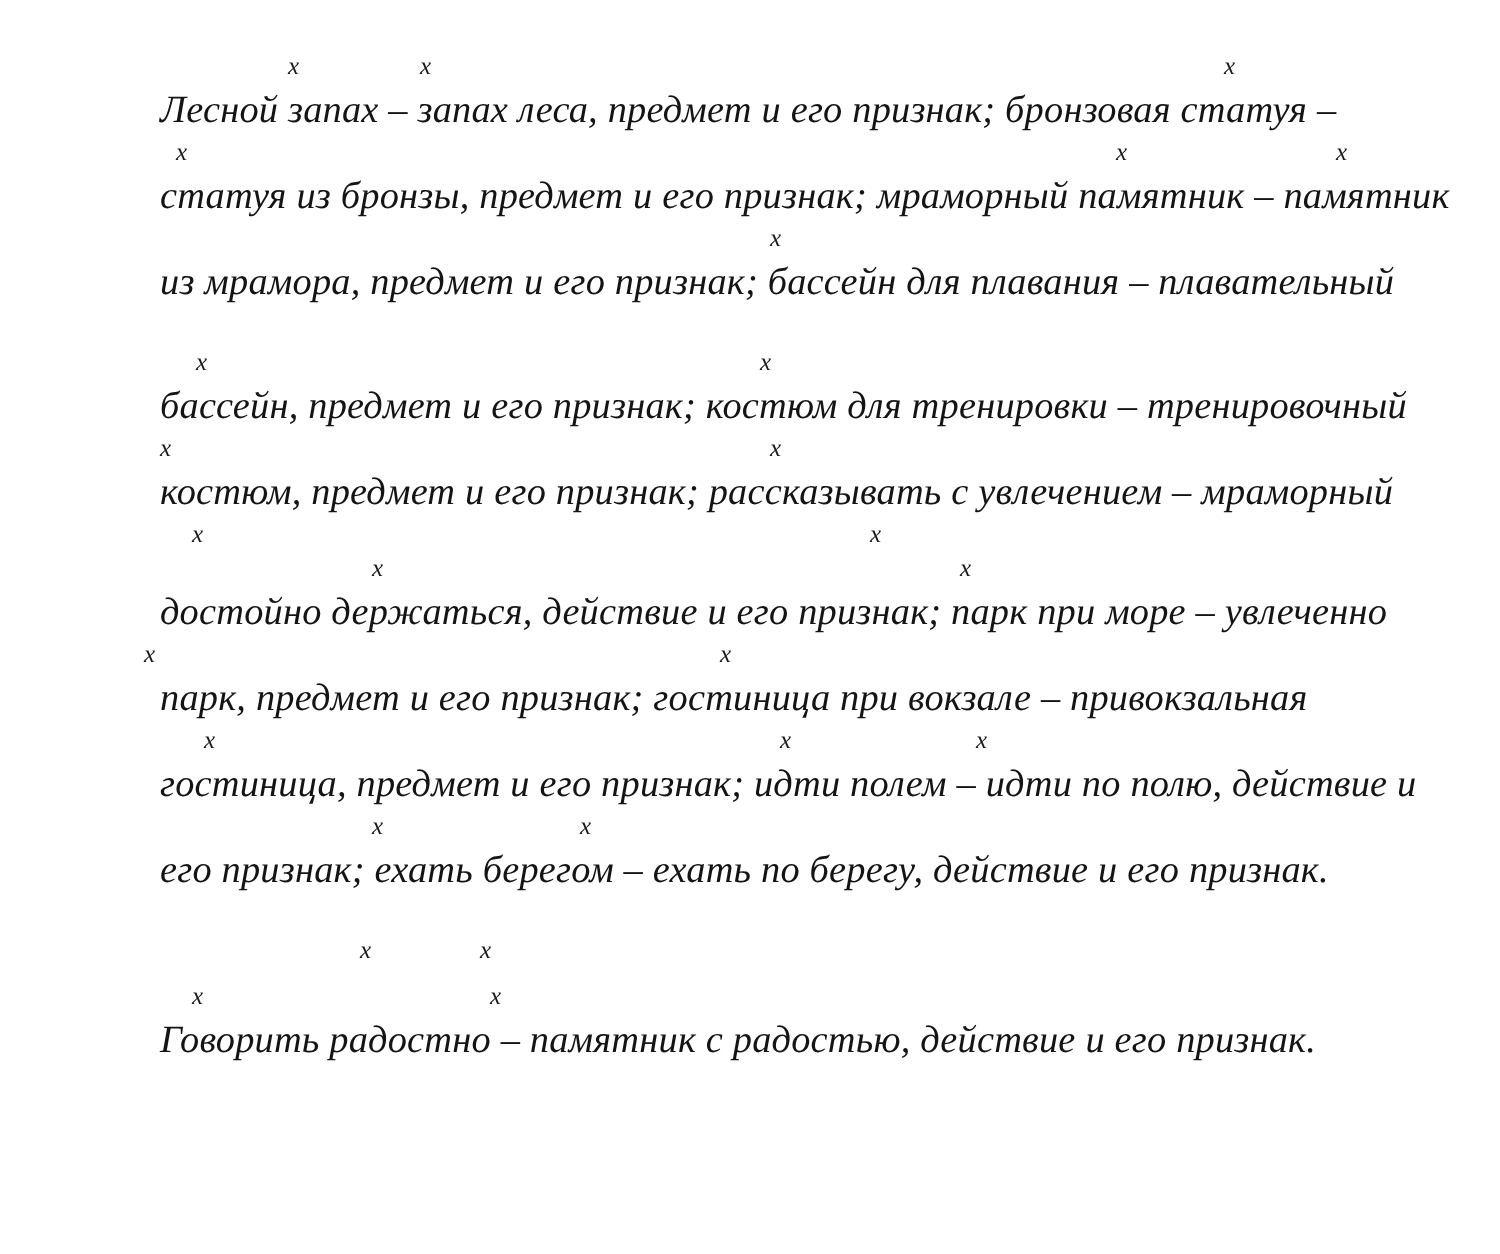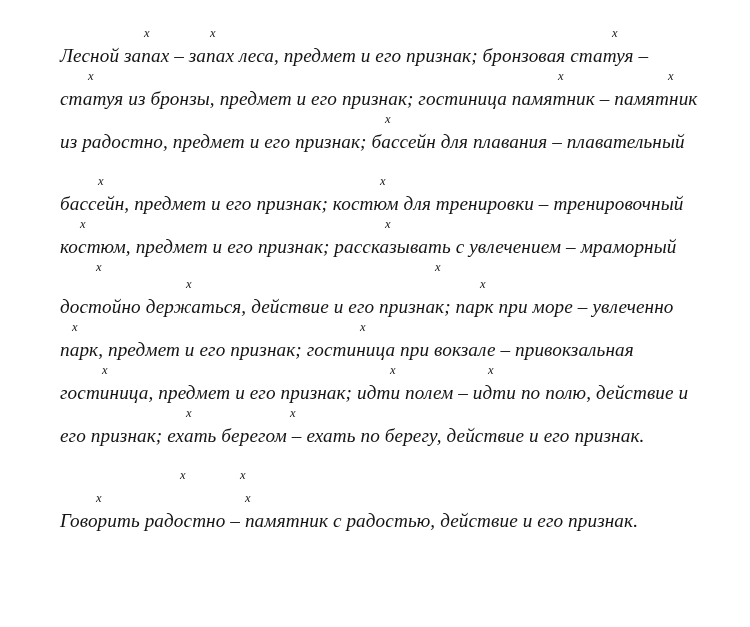--- a/index.html
+++ b/index.html
@@ -46,20 +46,21 @@
     white-space: nowrap;
   }
   .text-line {
     font-family: "Liberation Serif", "DejaVu Serif", serif;
     font-style: italic;
     font-size: 19.2px;
     line-height: 26px;
     color: #141414;
     white-space: nowrap;
     letter-spacing: 0.1px;
+    margin-left: 20px;
   }
   .gap-line {
     height: 19px;
   }
   .gap-small {
     height: 6px;
   }
 </style>
 </head>
 <body>
@@ -73,27 +74,27 @@
           <span class="xmark" style="left: 552px;">x</span>
         </div>
         <div class="text-line">Лесной запах – запах леса, предмет и его признак; бронзовая статуя –</div>
       </div>
       <div class="line-group">
         <div class="mark-strip">
           <span class="xmark" style="left: 28px;">x</span>
           <span class="xmark" style="left: 498px;">x</span>
           <span class="xmark" style="left: 608px;">x</span>
         </div>
-        <div class="text-line">статуя из бронзы, предмет и его признак; гостиница памятник – памятник</div>
+        <div class="text-line">статуя из бронзы, предмет и его признак; мраморный памятник – памятник</div>
       </div>
       <div class="line-group">
         <div class="mark-strip">
           <span class="xmark" style="left: 325px;">x</span>
         </div>
-        <div class="text-line">из радостно, предмет и его признак; бассейн для плавания – плавательный</div>
+        <div class="text-line">из мрамора, предмет и его признак; бассейн для плавания – плавательный</div>
       </div>
       <div class="gap-line"></div>
       <div class="line-group">
         <div class="mark-strip">
           <span class="xmark" style="left: 38px;">x</span>
           <span class="xmark" style="left: 320px;">x</span>
         </div>
         <div class="text-line">бассейн, предмет и его признак; костюм для тренировки – тренировочный</div>
       </div>
       <div class="line-group">

